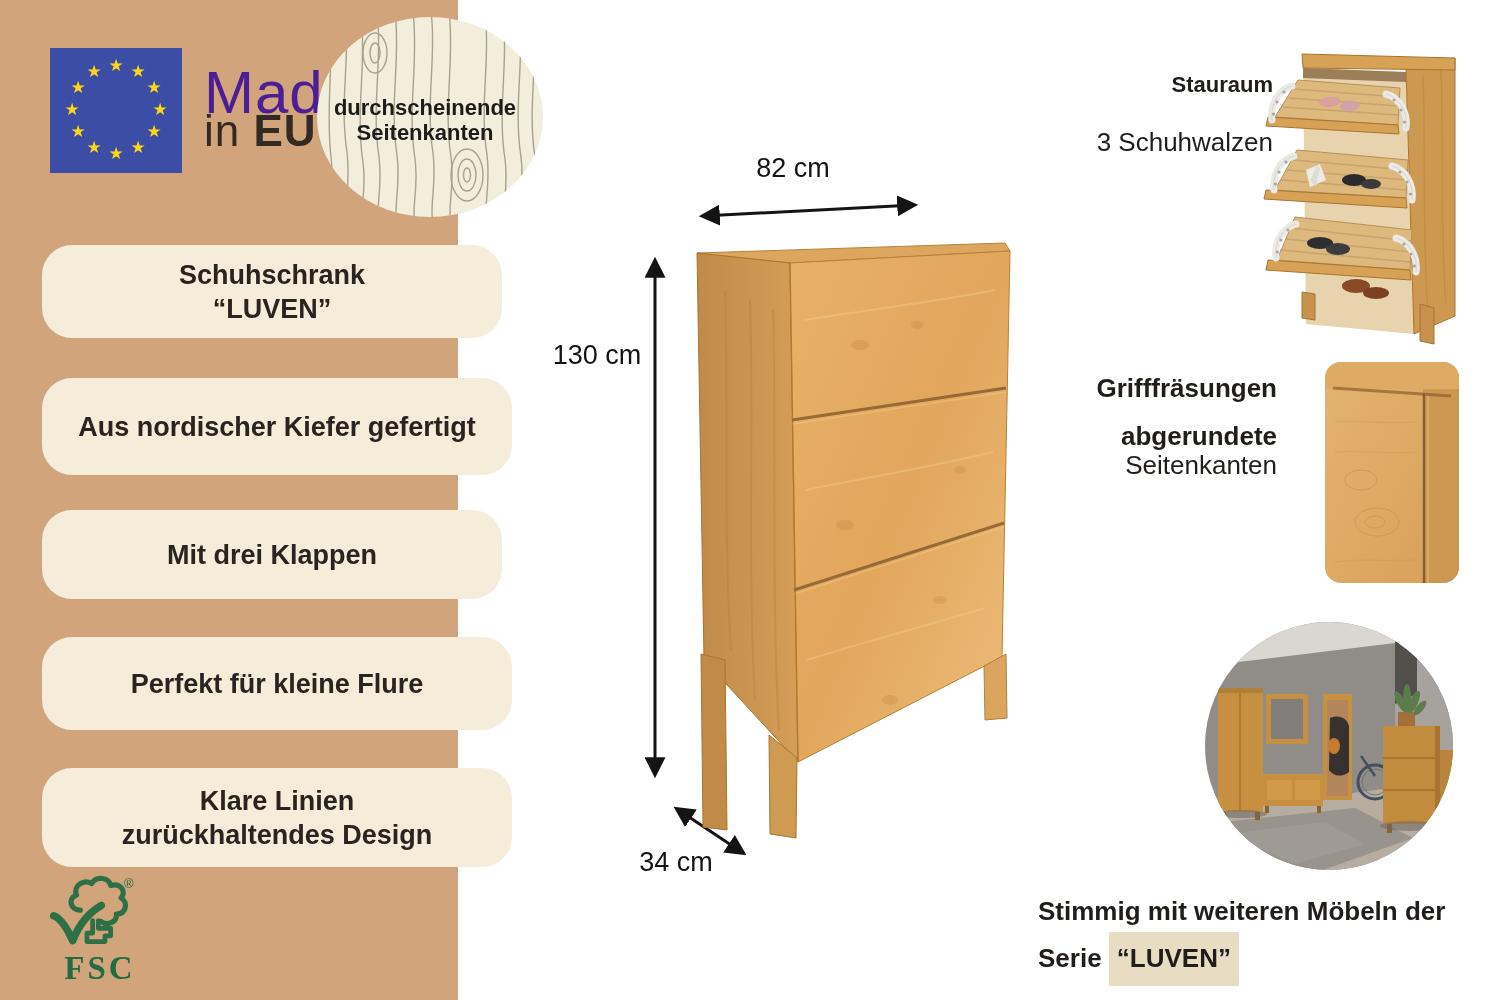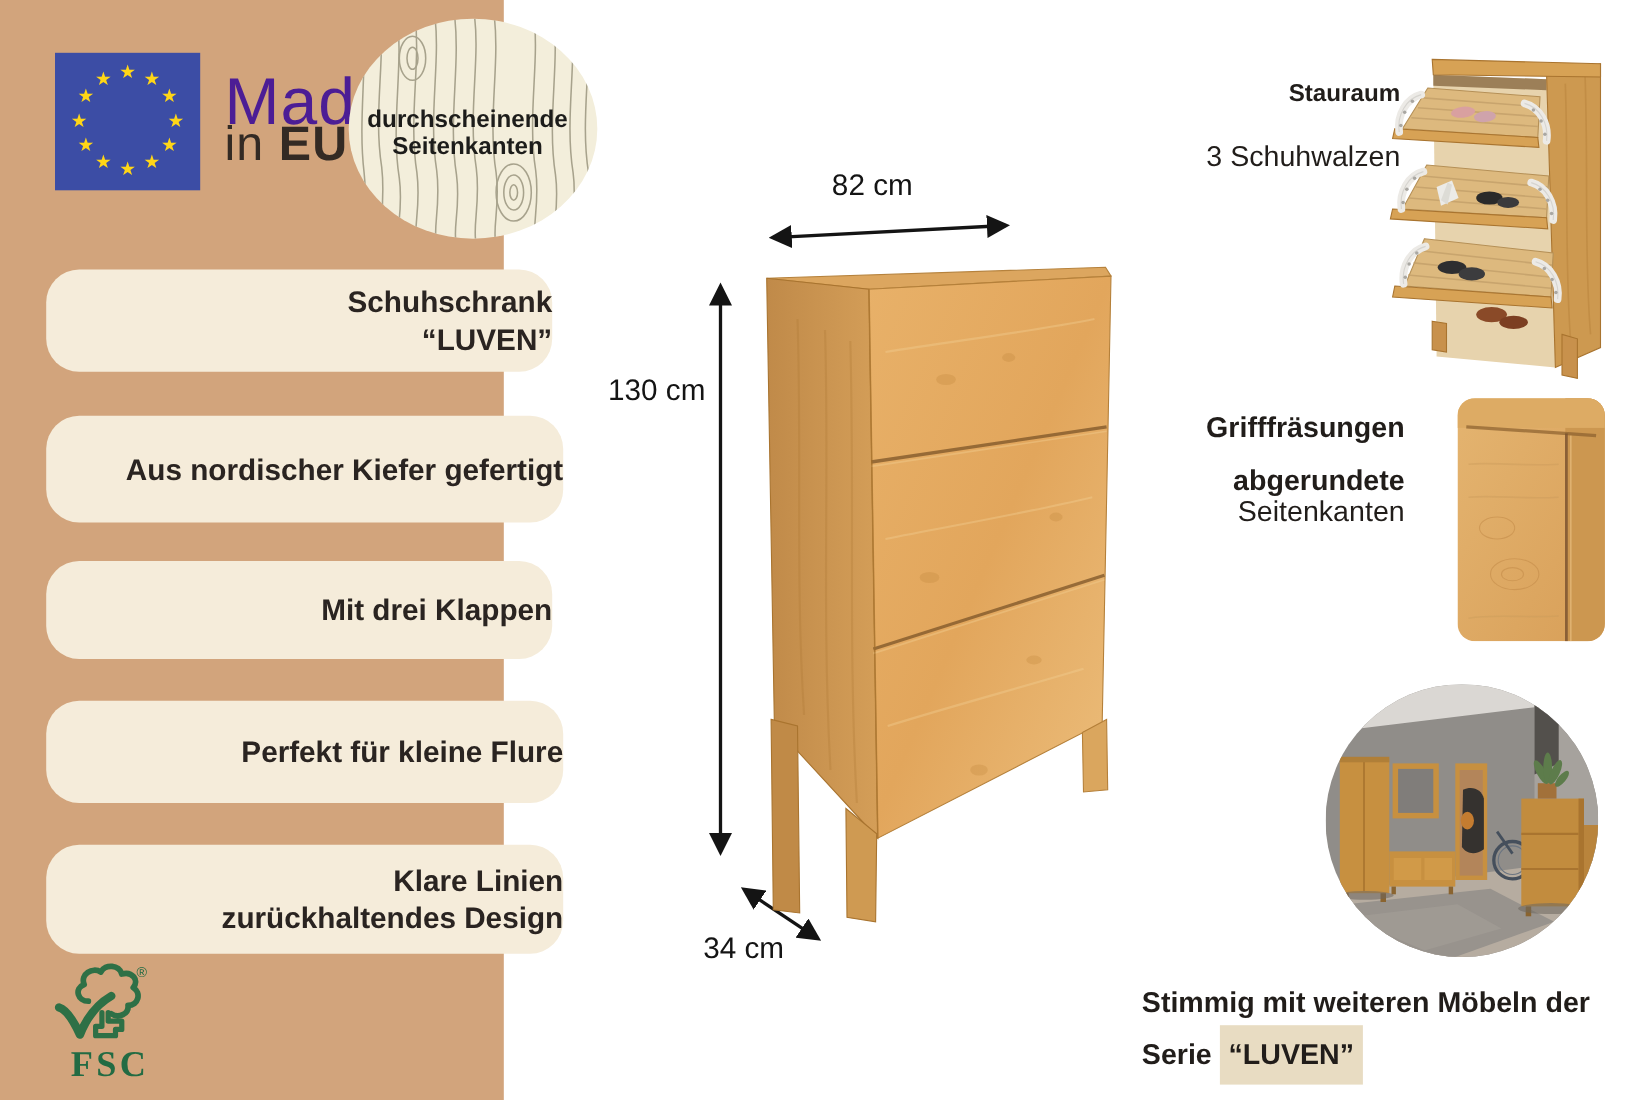--- a/index.html
+++ b/index.html
@@ -14,21 +14,21 @@
   .made-line1{left:204px;top:58px;font-size:60px;font-weight:400;letter-spacing:1px;color:#4c1d95;}
   .made-line2{left:204px;top:106px;font-size:44px;font-weight:400;letter-spacing:1px;color:#332a24;}
   .made-line2 b{font-weight:700;margin-top:12px;}
   
   .wood-circle{left:317px;top:17px;width:226px;height:200px;border-radius:50%;
                background:#f3eedb;overflow:hidden;}
   .wood-text1{left:317px;top:95px;width:216px;text-align:center;font-size:22px;font-weight:700;color:#1c1c1a;}
   .wood-text2{left:317px;top:120px;width:216px;text-align:center;font-size:22px;font-weight:700;color:#1c1c1a;}
   
   .pill{background:var(--pill,#f5ecda);border-radius:30px;display:flex;flex-direction:column;
-        align-items:flex-end;justify-content:center;font-size:27px;font-weight:700;
+        align-items:center;justify-content:center;font-size:27px;font-weight:700;
         line-height:34px;color:#2a2421;text-align:center;}
   .pill-line:empty{display:none;}
   
   .fsc-label{left:52px;top:950px;width:96px;text-align:center;font-family:"Liberation Serif",serif;
              font-weight:700;font-size:33px;letter-spacing:3px;color:var(--fsc_green,#226b43);}
   .fsc-reg{left:124px;top:876px;font-size:13px;color:var(--fsc_green,#226b43);}
   
   .dim{font-size:27px;font-weight:400;color:#141414;text-align:center;width:100px;}
   
   .storage-title{left:1023px;top:72px;width:250px;text-align:right;font-size:22px;font-weight:700;}

